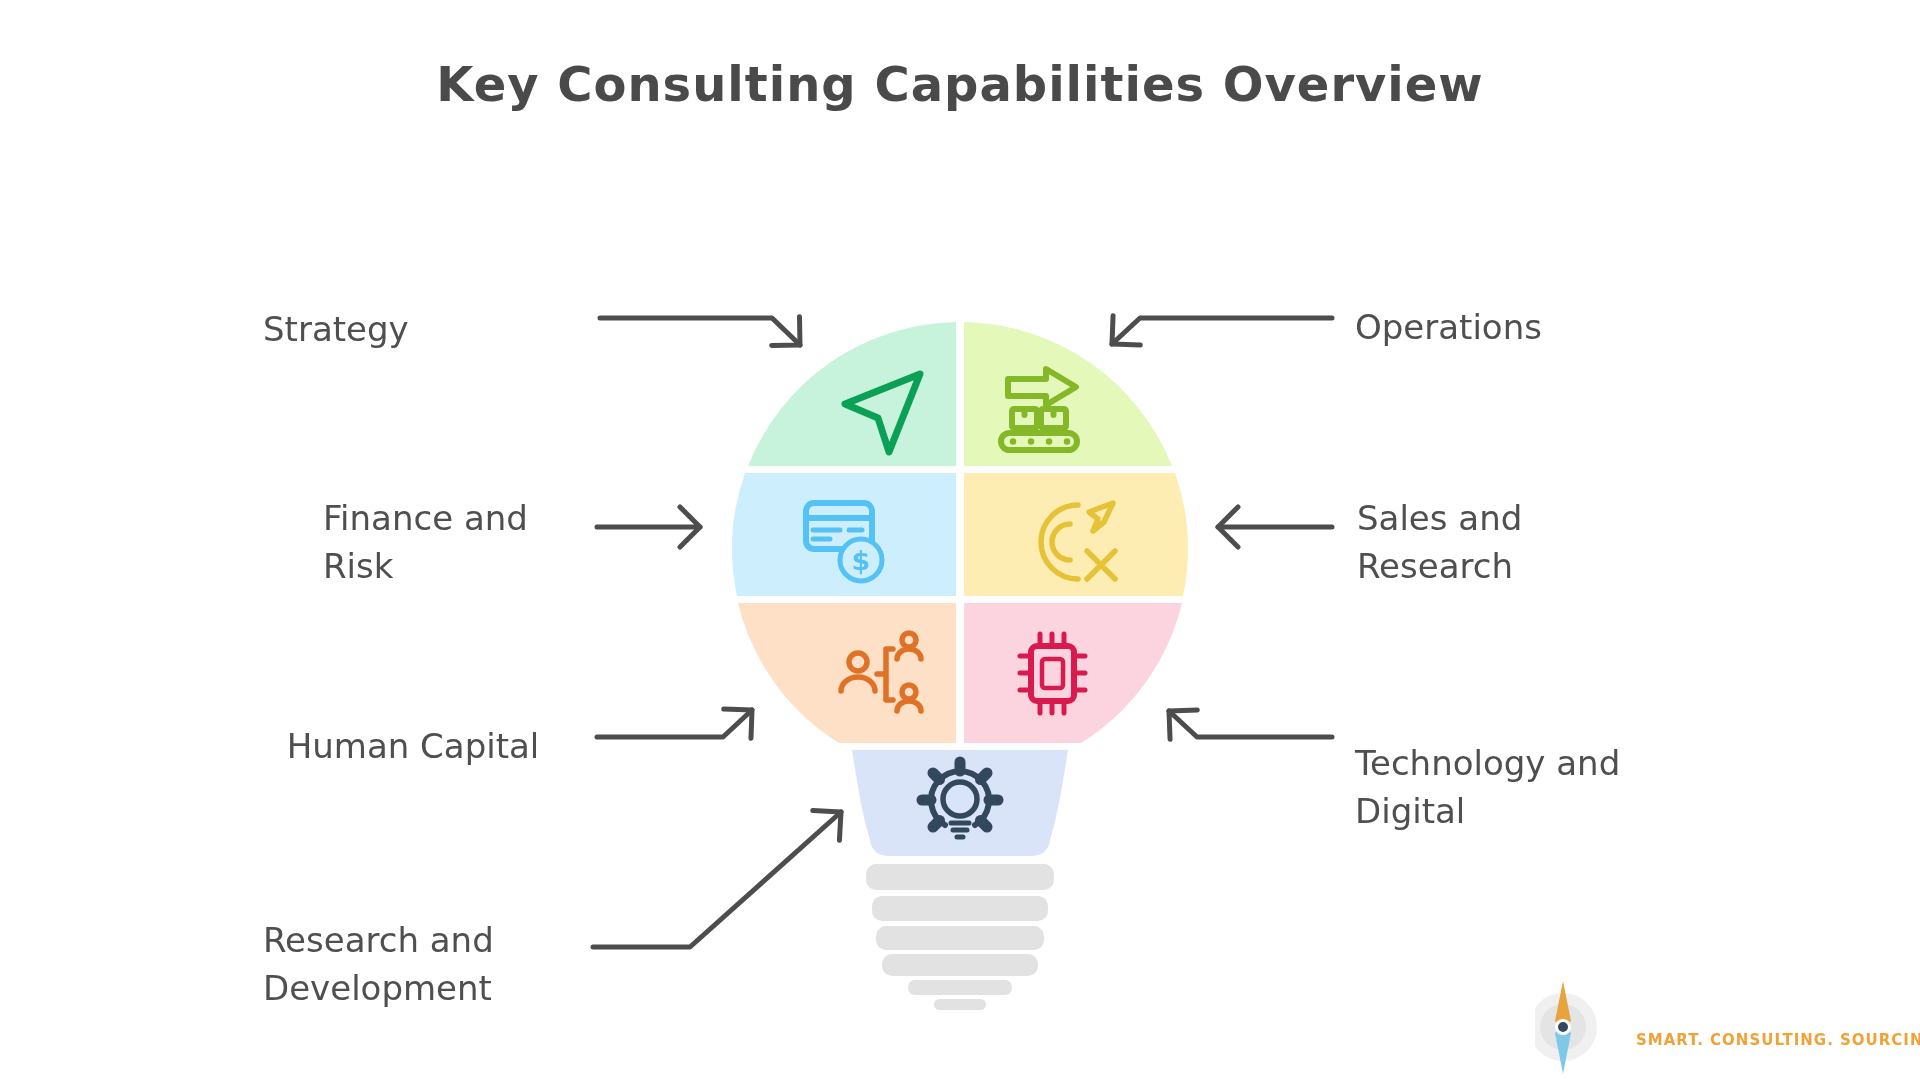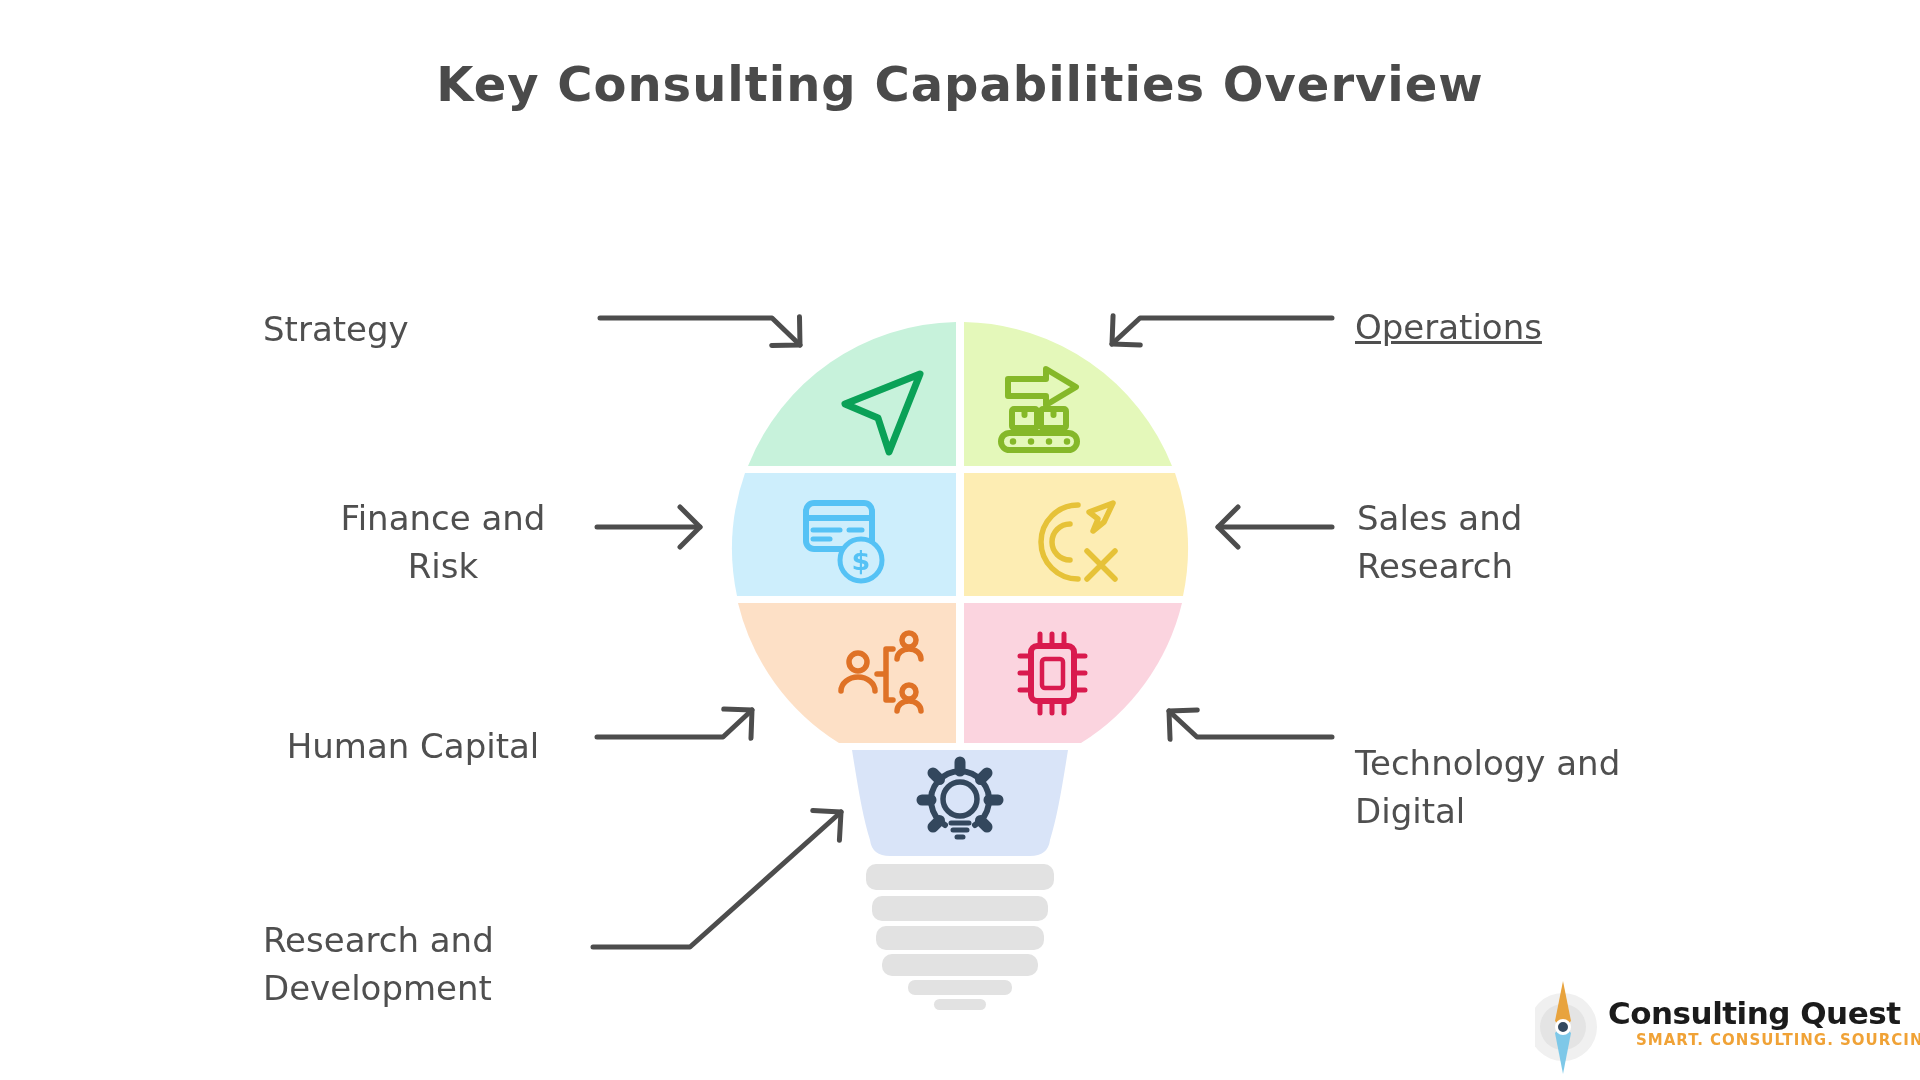--- a/index.html
+++ b/index.html
@@ -3,22 +3,22 @@
 <meta charset="utf-8">
 <style>
   html,body{margin:0;padding:0;background:#ffffff;}
   .canvas{position:relative;width:1920px;height:1080px;background:#ffffff;overflow:hidden;
           font-family:"DejaVu Sans",sans-serif;}
   .title{position:absolute;left:0;right:0;top:56px;text-align:center;
          font-size:48px;font-weight:800;color:#4a4a4a;letter-spacing:1px;}
   .diagram-svg{position:absolute;left:0;top:0;}
   .label{position:absolute;font-size:34px;color:#4f4f4f;line-height:1.42;}
   .label-strategy{left:263px;top:305px;width:300px;text-align:left;}
-  .label-operations{left:1355px;top:303px;width:320px;text-align:left;text-decoration:underline;}
-  .label-finance{left:323px;top:494px;width:240px;text-align:center;}
+  .label-operations{left:1355px;top:303px;width:320px;text-align:left;}
+  .label-finance{left:323px;top:494px;width:240px;text-align:left;}
   .label-sales{left:1357px;top:494px;width:230px;text-align:left;}
   .label-human{left:263px;top:722px;width:300px;text-align:center;}
   .label-tech{left:1355px;top:702px;width:310px;text-align:left;margin-top:37px;}
   .label-rd{left:263px;top:916px;width:320px;}
   .logo{position:absolute;left:1535px;top:975px;width:380px;height:100px;}
   .logo-mark{position:absolute;left:0;top:0;}
   .logo-brand{position:absolute;left:73px;top:20px;font-size:31px;font-weight:bold;
               color:#1b1b1b;letter-spacing:-0.5px;white-space:nowrap;}
   .logo-tagline{position:absolute;left:101px;top:56px;font-size:15px;font-weight:bold;
                 color:#f0a236;letter-spacing:1px;white-space:nowrap;}
@@ -131,17 +131,16 @@
   <div class="label label-rd">Research and Development</div>
 
   <div class="logo">
     <svg class="logo-mark" width="66" height="100" viewBox="0 0 66 100">
       <circle cx="28" cy="52" r="34" fill="#f0f0f0"></circle>
       <circle cx="28" cy="52" r="23" fill="#e4e4e4"></circle>
       <polygon points="28,6 36,46 28,54 20,46" fill="#e8a33d"></polygon>
       <polygon points="28,99 36,58 28,50 20,58" fill="#7ec8e8"></polygon>
       <circle cx="28" cy="52" r="6.5" fill="#34495e" stroke="#ffffff" stroke-width="3"></circle>
     </svg>
-    <div class="logo-brand">Consulting Quest</div>
     <div class="logo-tagline">SMART. CONSULTING. SOURCING.</div>
   </div>
 
 </div>
 
 </body></html>

